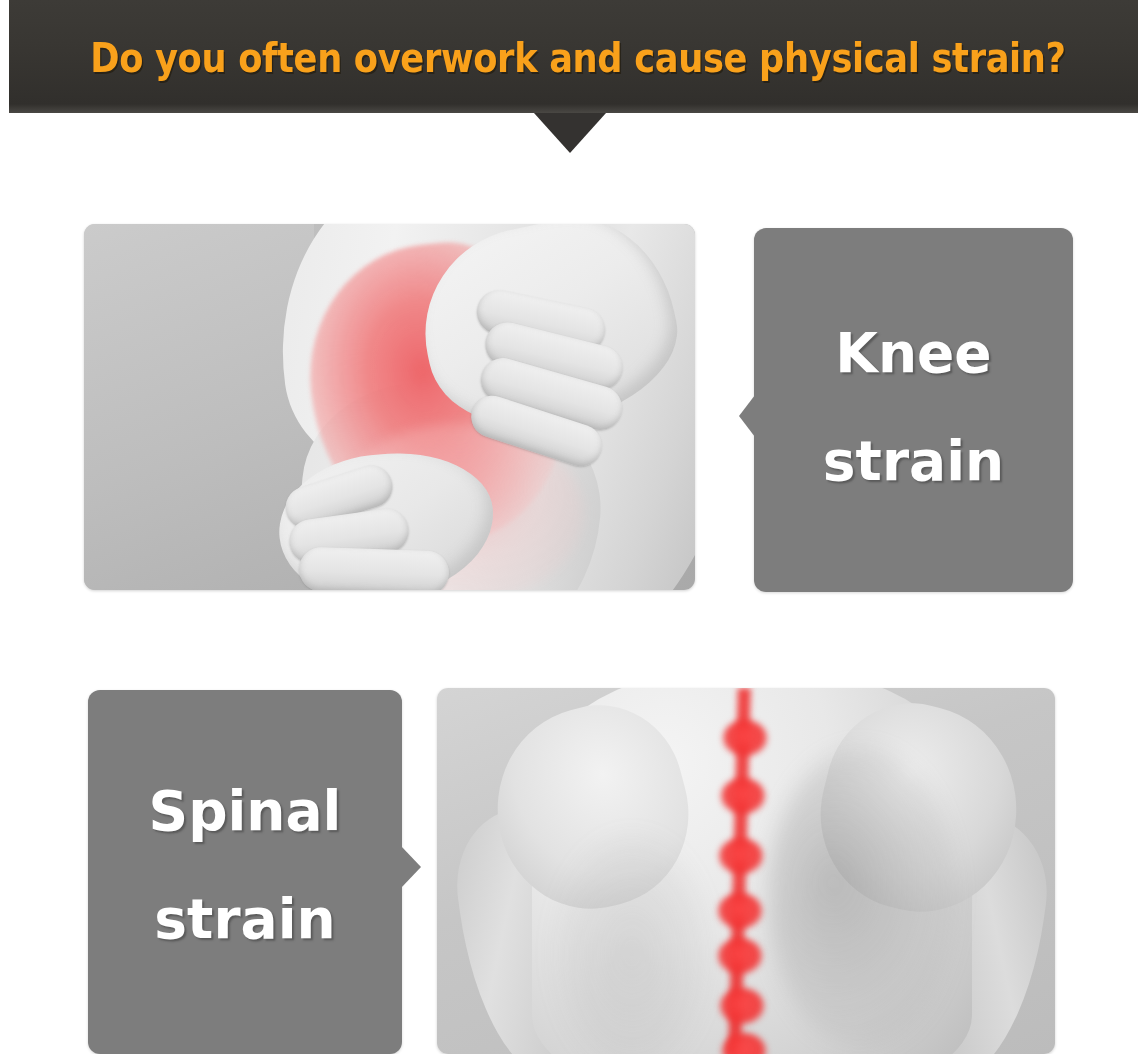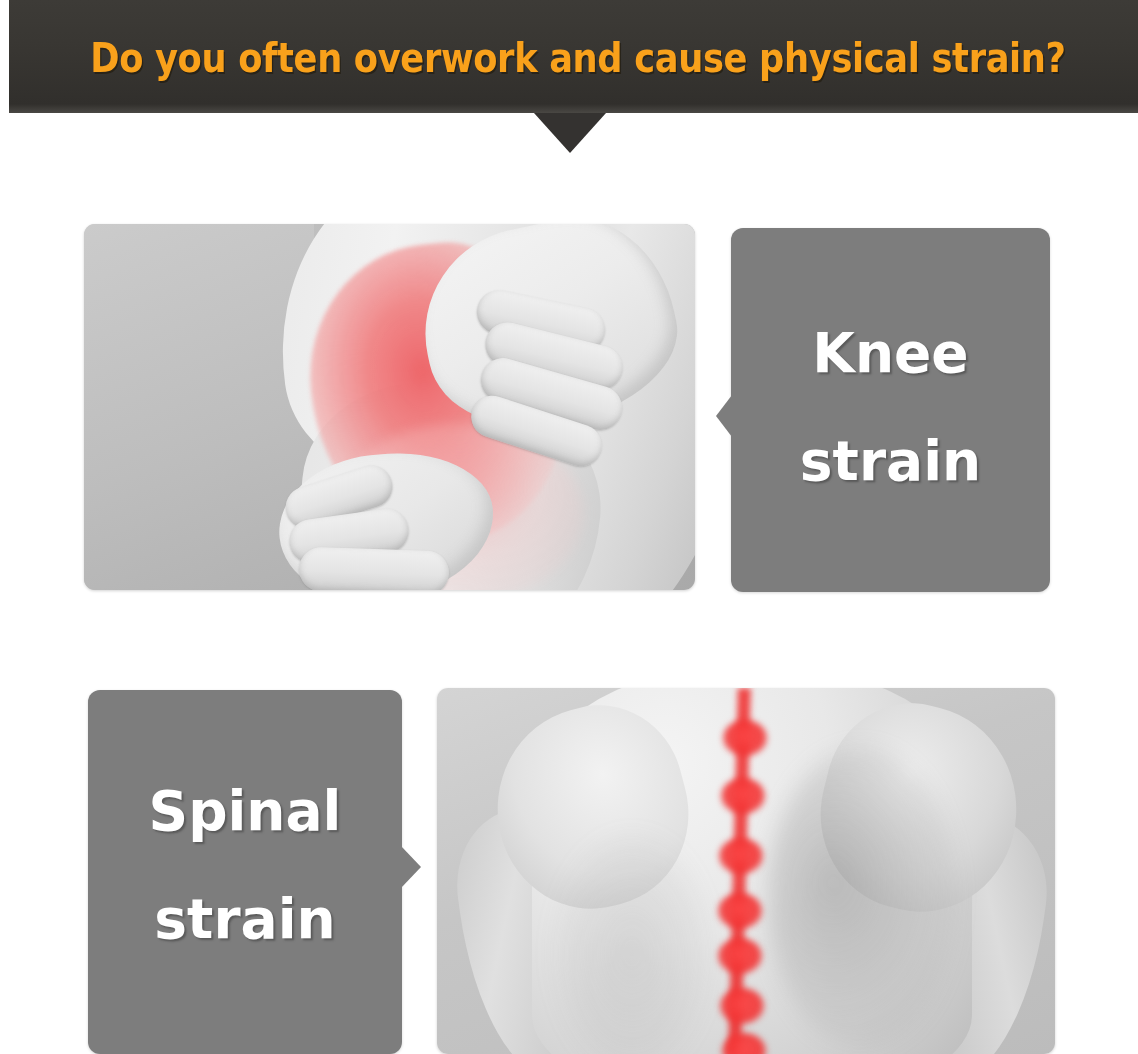--- a/index.html
+++ b/index.html
@@ -252,21 +252,21 @@
     width: 100%;
     text-align: center;
     color: #ffffff;
     font-family: "DejaVu Sans", sans-serif;
     font-weight: 700;
     font-size: 55px;
     line-height: 1;
     text-shadow: 2px 2px 2px rgba(60,60,60,0.55);
     white-space: nowrap;
   }
-  .callout-knee { left: 731px; top: 228px; width: 319px; height: 364px; }
+  .callout-knee { left: 754px; top: 228px; width: 319px; height: 364px; }
   .knee-line1 { top: 98px; }
   .knee-line2 { top: 206px; }
   .tail-left {
     position: absolute;
     left: -15px;
     top: 167px;
     width: 0; height: 0;
     border-top: 21px solid transparent;
     border-bottom: 21px solid transparent;
     border-right: 16px solid #7d7d7d;

